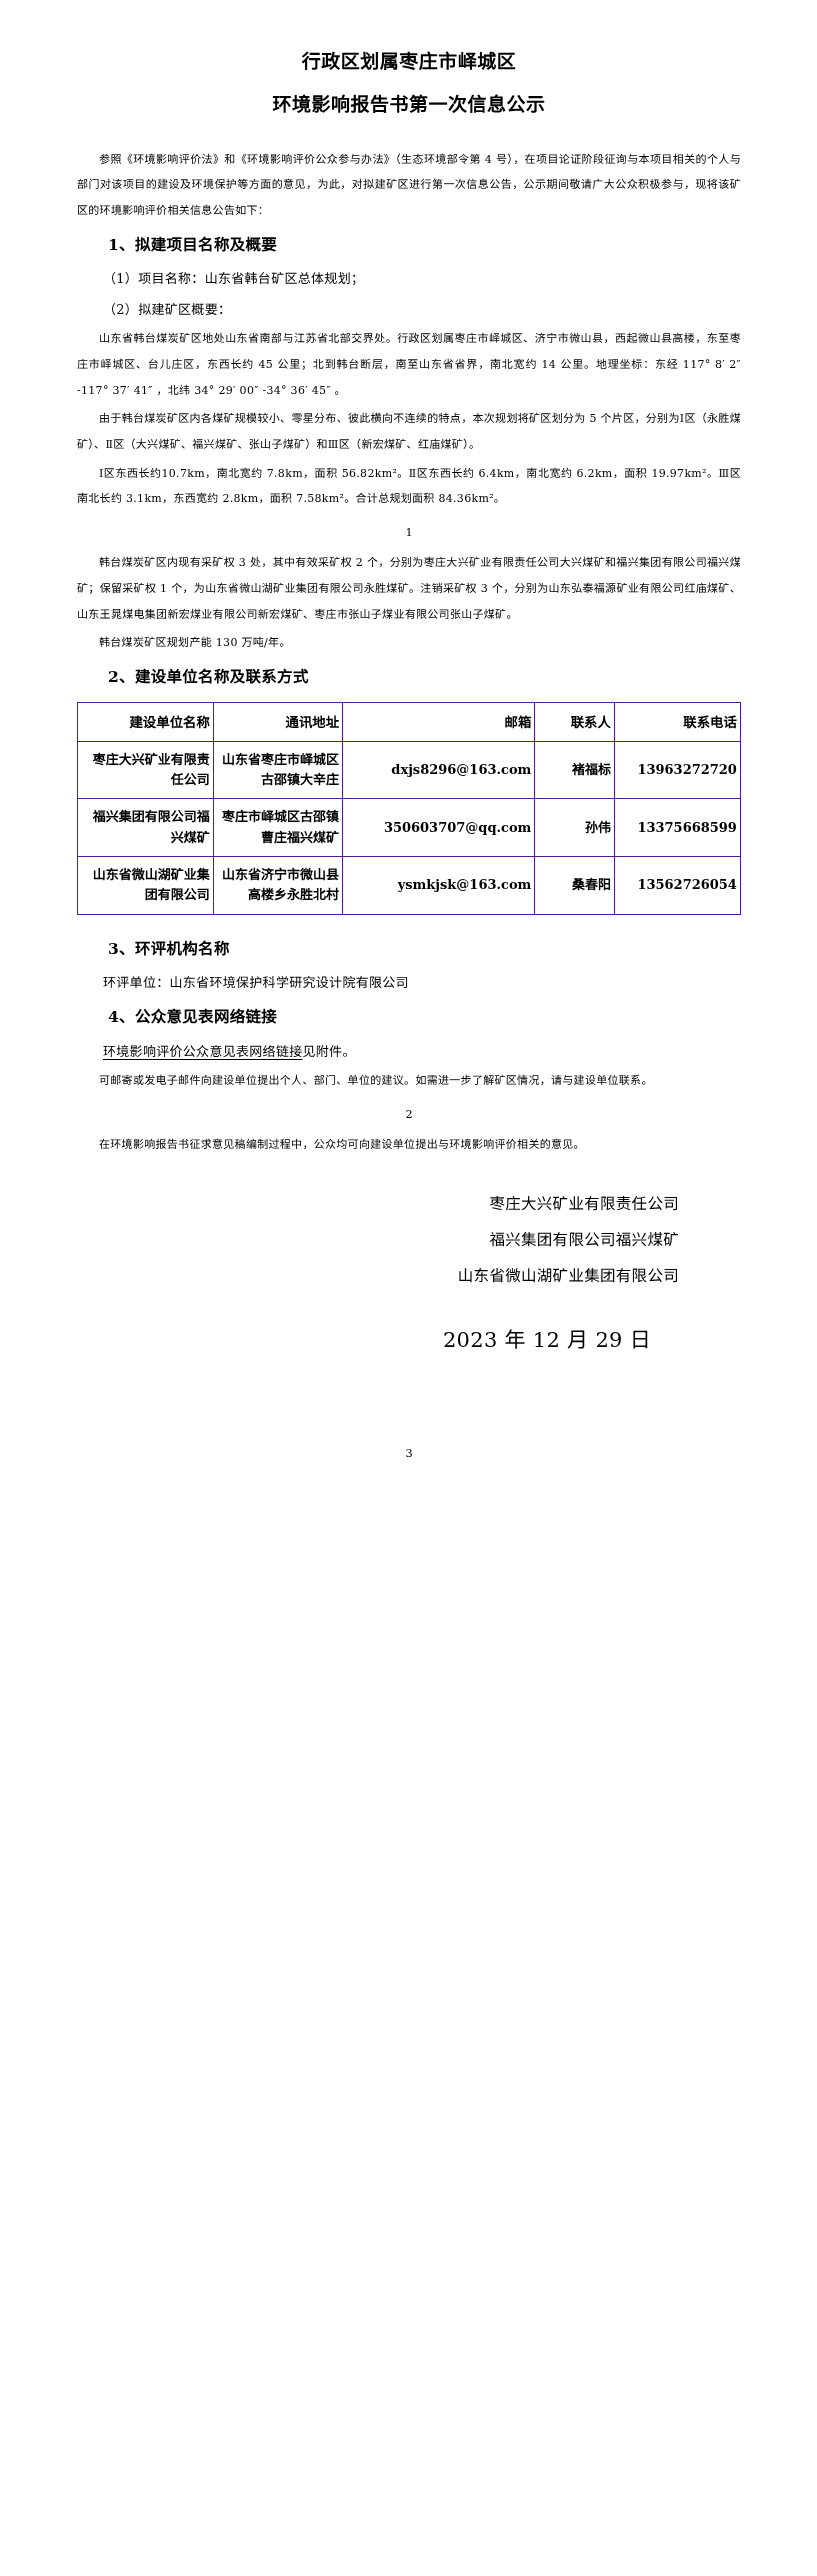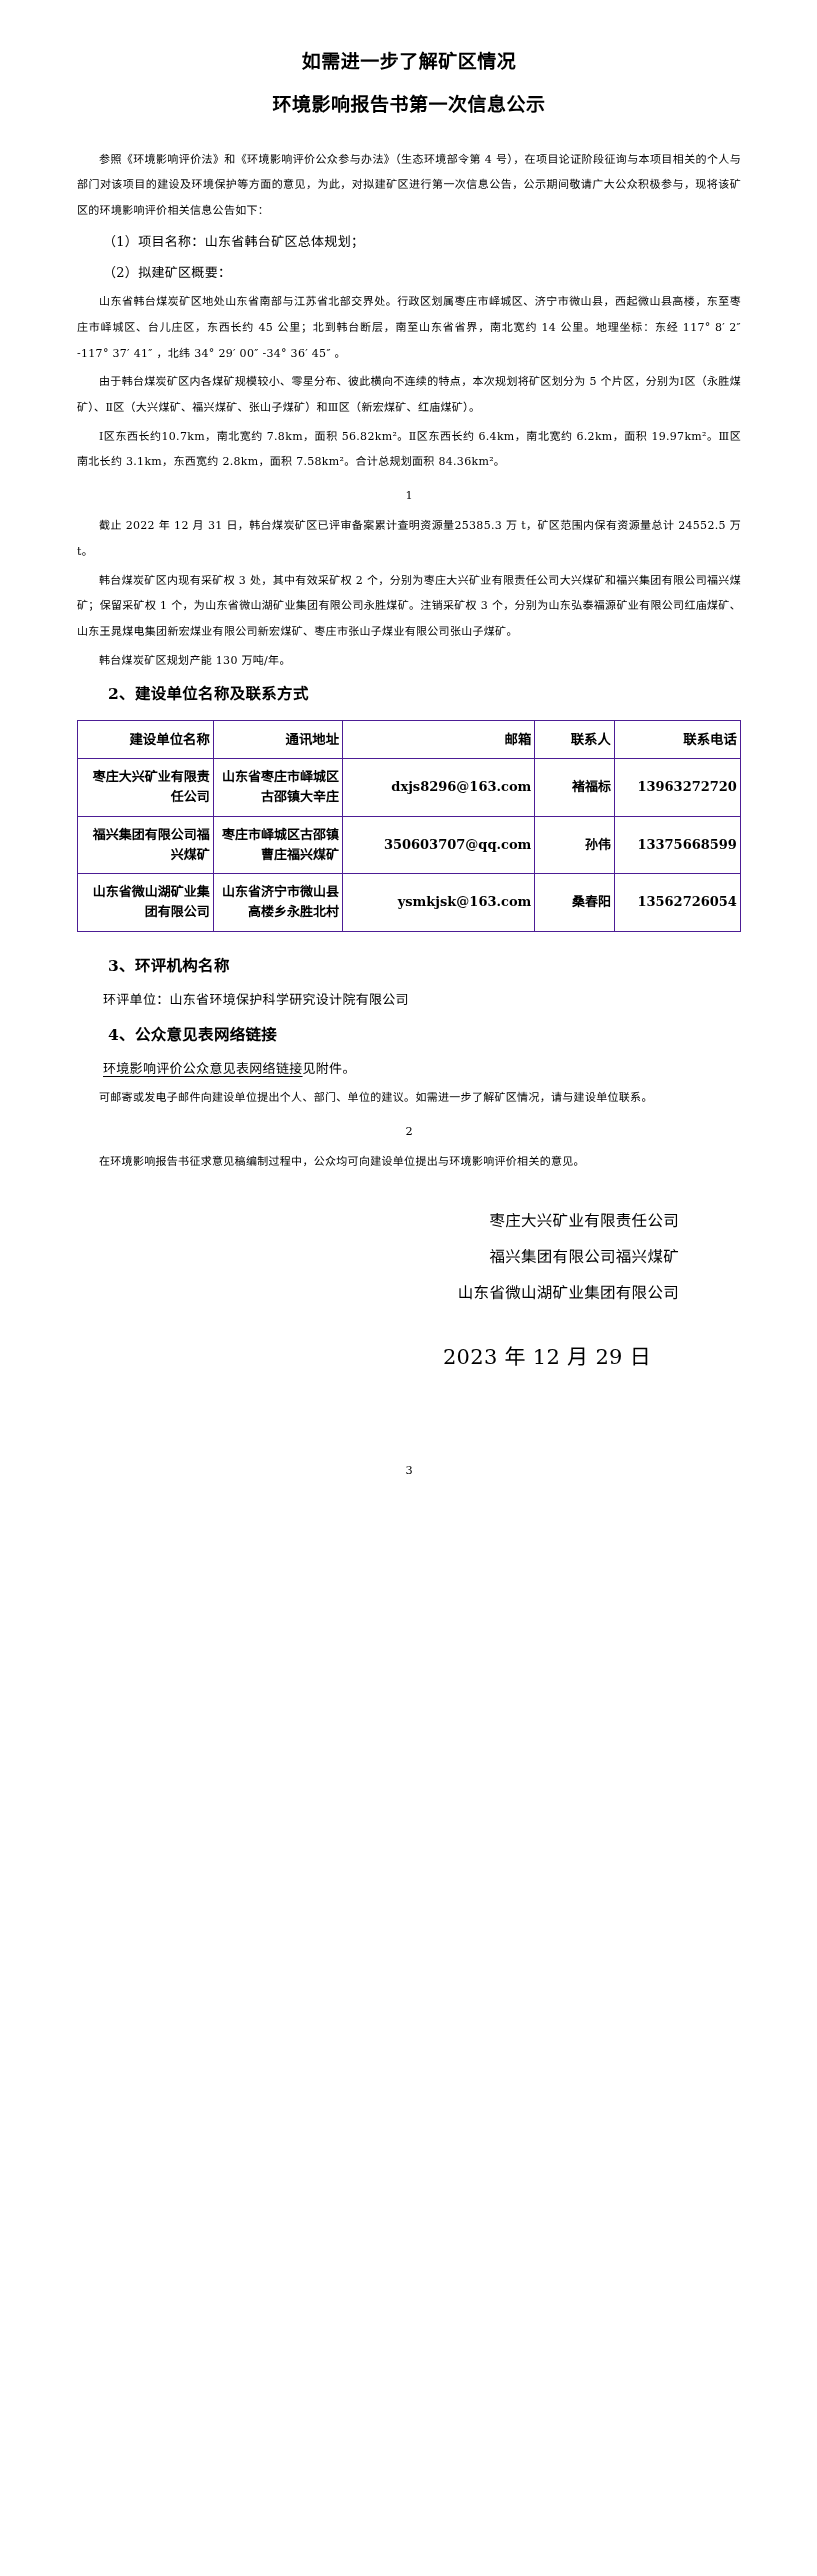--- a/index.html
+++ b/index.html
@@ -135,41 +135,41 @@
     letter-spacing: 0.3px;
     margin-top: 21.6px;
     padding-right: 28px;
   }
 </style>
 </head>
 <body>
 
 <div class="page">
 
-  <h1 class="doc-title doc-title-line1">如需进一步了解矿区情况</h1>
+  <h1 class="doc-title doc-title-line1">行政区划属枣庄市峄城区</h1>
   <h1 class="doc-title doc-title-line2">环境影响报告书第一次信息公示</h1>
 
   <div class="title-gap"></div>
 
   <p class="para">参照《环境影响评价法》和《环境影响评价公众参与办法》（生态环境部令第 4 号），在项目论证阶段征询与本项目相关的个人与部门对该项目的建设及环境保护等方面的意见，为此，对拟建矿区进行第一次信息公告，公示期间敬请广大公众积极参与，现将该矿区的环境影响评价相关信息公告如下：</p>
 
+  <p class="heading">1、拟建项目名称及概要</p>
 
   <p class="sub-item">（1）项目名称：山东省韩台矿区总体规划；</p>
 
   <p class="sub-item">（2）拟建矿区概要：</p>
 
   <p class="para">山东省韩台煤炭矿区地处山东省南部与江苏省北部交界处。行政区划属枣庄市峄城区、济宁市微山县，西起微山县高楼，东至枣庄市峄城区、台儿庄区，东西长约 45 公里；北到韩台断层，南至山东省省界，南北宽约 14 公里。地理坐标：东经 117° 8′ 2″ -117° 37′ 41″ ，北纬 34° 29′ 00″ -34° 36′ 45″ 。</p>
 
   <p class="para">由于韩台煤炭矿区内各煤矿规模较小、零星分布、彼此横向不连续的特点，本次规划将矿区划分为 5 个片区，分别为Ⅰ区（永胜煤矿）、Ⅱ区（大兴煤矿、福兴煤矿、张山子煤矿）和Ⅲ区（新宏煤矿、红庙煤矿）。</p>
 
   <p class="para">Ⅰ区东西长约10.7km，南北宽约 7.8km，面积 56.82km²。Ⅱ区东西长约 6.4km，南北宽约 6.2km，面积 19.97km²。Ⅲ区南北长约 3.1km，东西宽约 2.8km，面积 7.58km²。合计总规划面积 84.36km²。</p>
 
   <div class="page-marker">1</div>
 
-  <p class="para">截止 2022 年 12 月 31 日，韩台煤炭矿区已评审备案累计查明资源量25385.3 万 t，矿区范围内保有资源量总计 24552.5 万 t。</p>
 
   <p class="para">韩台煤炭矿区内现有采矿权 3 处，其中有效采矿权 2 个，分别为枣庄大兴矿业有限责任公司大兴煤矿和福兴集团有限公司福兴煤矿；保留采矿权 1 个，为山东省微山湖矿业集团有限公司永胜煤矿。注销采矿权 3 个，分别为山东弘泰福源矿业有限公司红庙煤矿、山东王晁煤电集团新宏煤业有限公司新宏煤矿、枣庄市张山子煤业有限公司张山子煤矿。</p>
 
   <p class="para">韩台煤炭矿区规划产能 130 万吨/年。</p>
 
   <p class="heading">2、建设单位名称及联系方式</p>
 
   <table class="contact-table">
     <colgroup>
       <col class="c-name">

